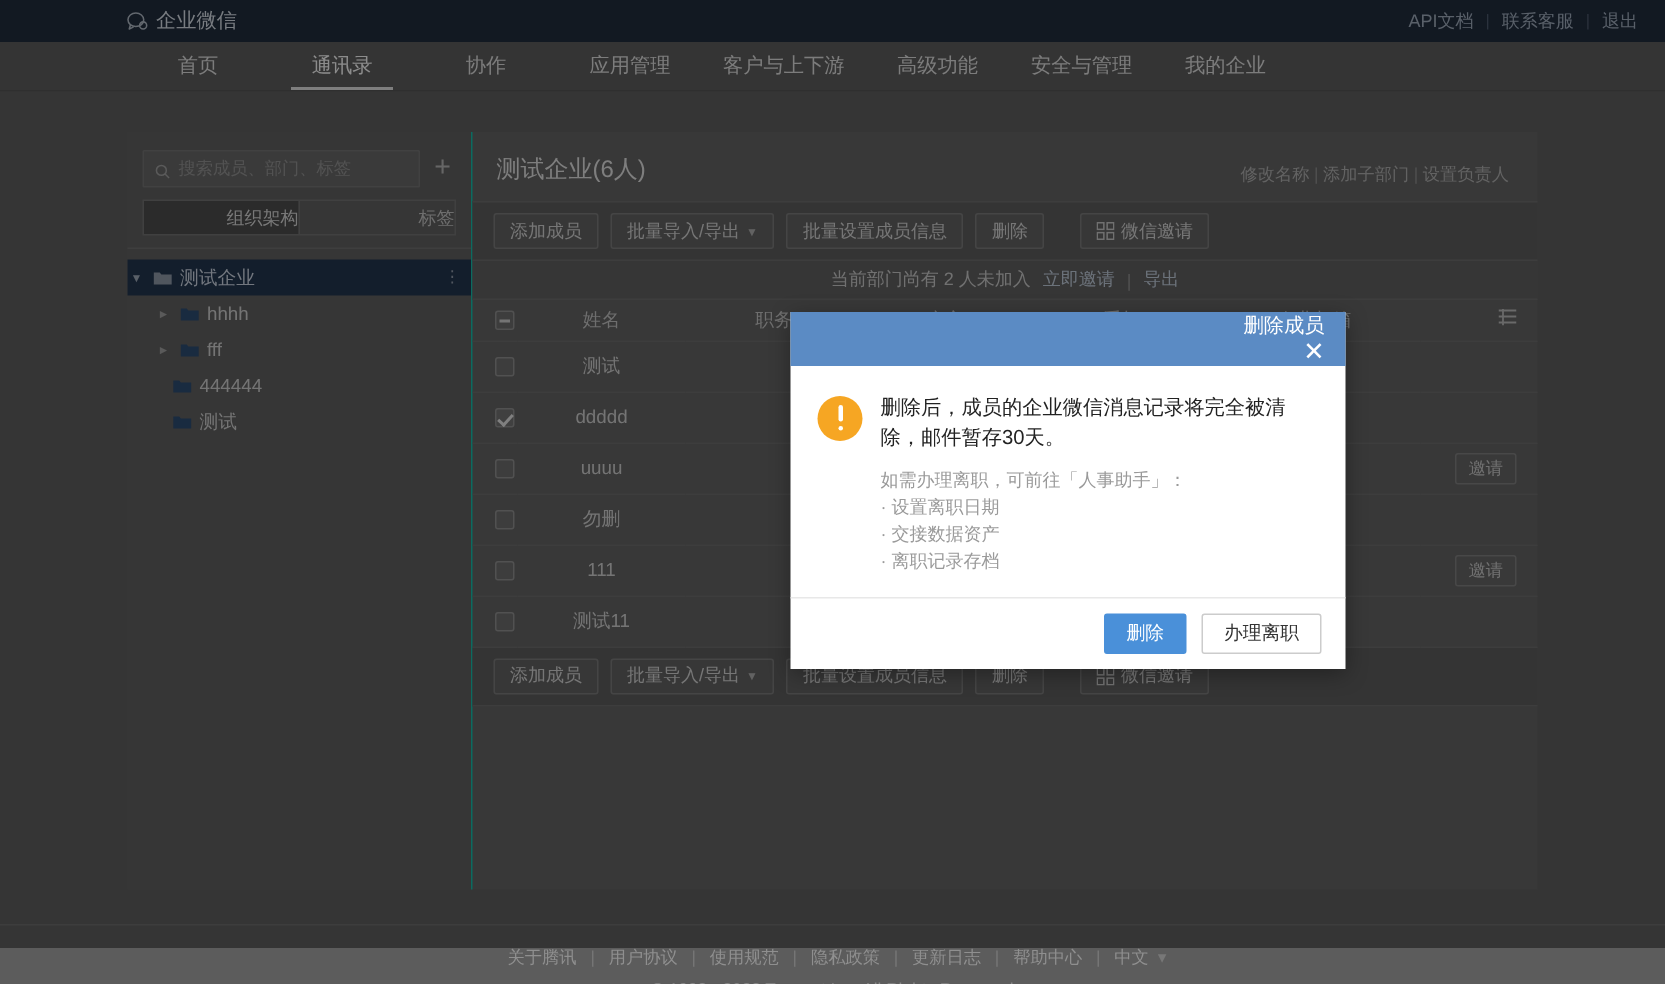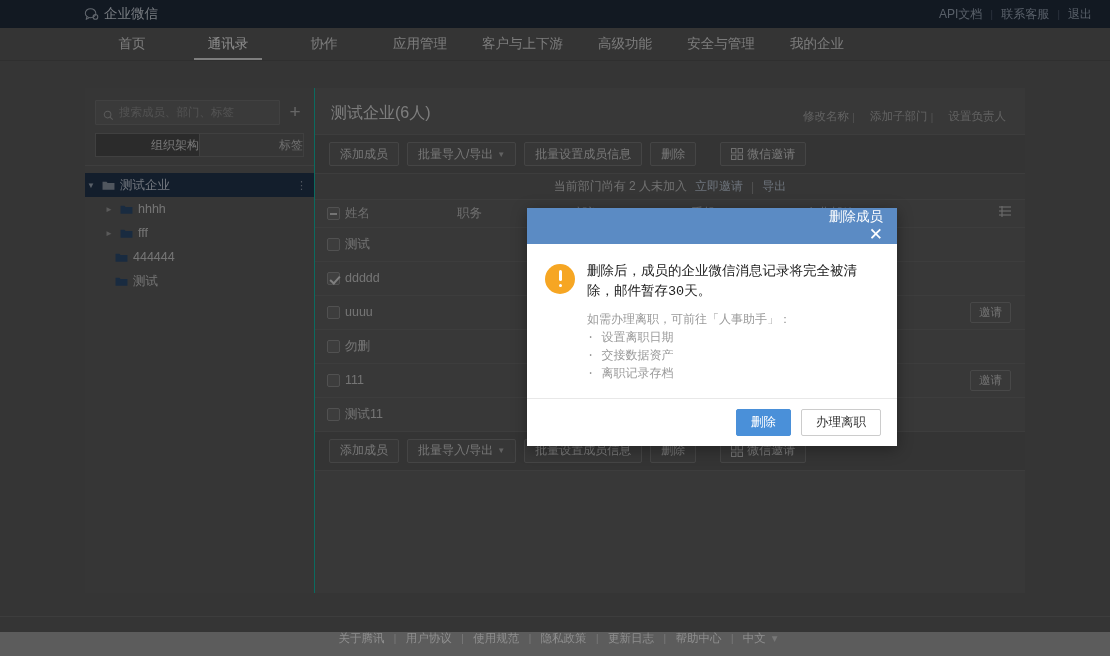--- a/index.html
+++ b/index.html
@@ -109,21 +109,21 @@
   }
 
   
   .main { flex: 1; position: relative; }
   .main-head {
     display: flex; align-items: flex-end; justify-content: space-between;
     padding: 15px 16px 10px 16px;
   }
   .dept-title { font-size: 16px; color: #d9d9d9; }
   .head-links { font-size: 11.5px; color: #a9a9a9; display: flex; align-items: center; }
-  .head-links a { color: #a9a9a9; text-decoration: none; padding: 0 3px; margin-left: 12px; }
+  .head-links a { color: #a9a9a9; text-decoration: none; padding: 0 3px; }
   .head-links .sp { color: #8a8a8a; }
 
   .toolbar {
     display: flex; align-items: center; gap: 8px;
     padding: 7px 14px; background: #5b5b5b;
     border-top: 1px solid #6a6a6a; border-bottom: 1px solid #6a6a6a;
   }
   .tb-btn {
     height: 24px; padding: 0 10px; border: 1px solid #787878;
     background: #606060; color: #cccccc; font-size: 12px;
@@ -136,21 +136,21 @@
   .notice {
     height: 26px; display: flex; align-items: center; justify-content: center;
     gap: 8px; font-size: 12px; color: #c2c2c2; background: #5e5e5e;
     border-bottom: 1px solid #6a6a6a;
   }
   .notice a { color: #b9c4d2; text-decoration: none; }
   .notice .sp { color: #8d8d8d; }
 
   table.members { width: 100%; border-collapse: collapse; }
   table.members th, table.members td {
-    text-align: left; font-weight: normal; font-size: 12.5px;
+    text-align: center; font-weight: normal; font-size: 12.5px;
     color: #c9c9c9; border-bottom: 1px solid #6a6a6a;
     height: 34px; padding: 0;
   }
   table.members th { color: #bdbdbd; font-size: 12.5px; height: 27px; }
   .col-chk { width: 30px; padding-left: 12px !important; }
   .col-name { width: 112px; }
   .col-title { width: 118px; }
   .col-dept { width: 116px; }
   .col-phone { width: 114px; }
   .col-mail { }
@@ -194,21 +194,21 @@
   .modal-head {
     height: 36px; background: #5b8bc4; color: #ffffff;
     display: flex; align-items: flex-end; padding: 0 14px;
     font-size: 13.5px;
     flex-direction: column;
   }
   .modal-close {
     margin-left: auto; font-size: 17px; line-height: 17px; cursor: pointer;
     color: #ffffff; font-weight: 400;
   }
-  .modal-body { padding: 18px 22px 0 18px; display: flex; gap: 12px; font-family: Liberation Mono, monospace; }
+  .modal-body { padding: 18px 22px 0 18px; display: flex; gap: 12px; }
   .warn-icon {
     width: 30px; height: 30px; border-radius: 50%; background: #f6a623;
     flex: none; position: relative; margin-top: 2px;
   }
   .warn-icon::before {
     content: ""; position: absolute; left: 13.5px; top: 6px;
     width: 3px; height: 11px; background: #ffffff; border-radius: 1.5px;
   }
   .warn-icon::after {
     content: ""; position: absolute; left: 13.5px; top: 20px;

